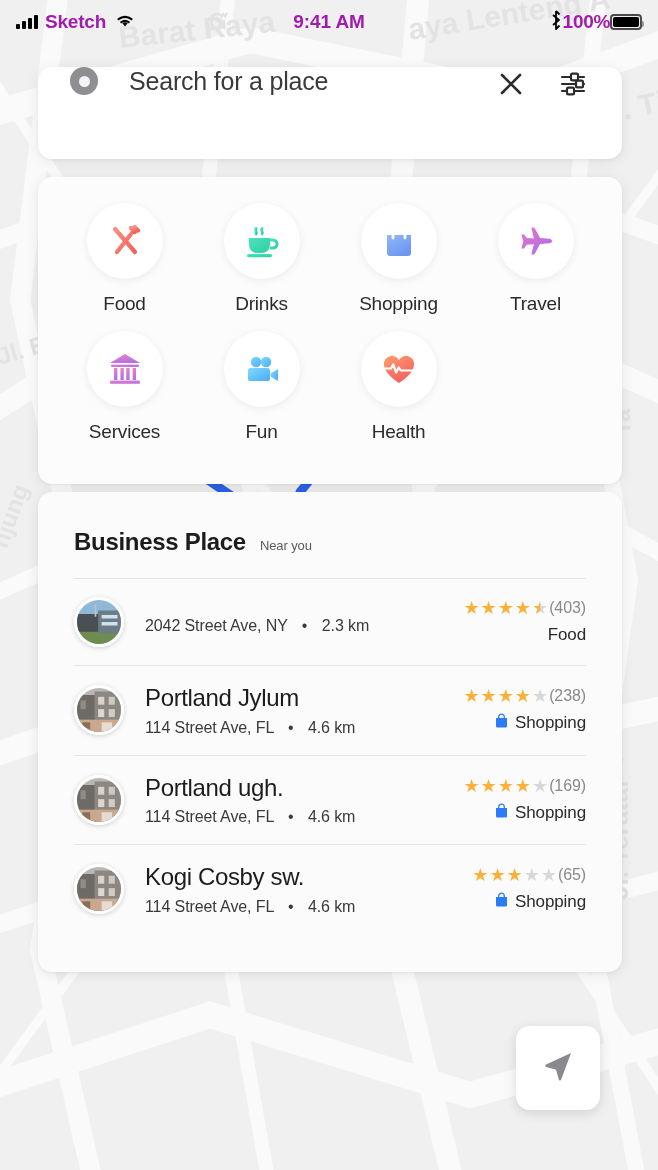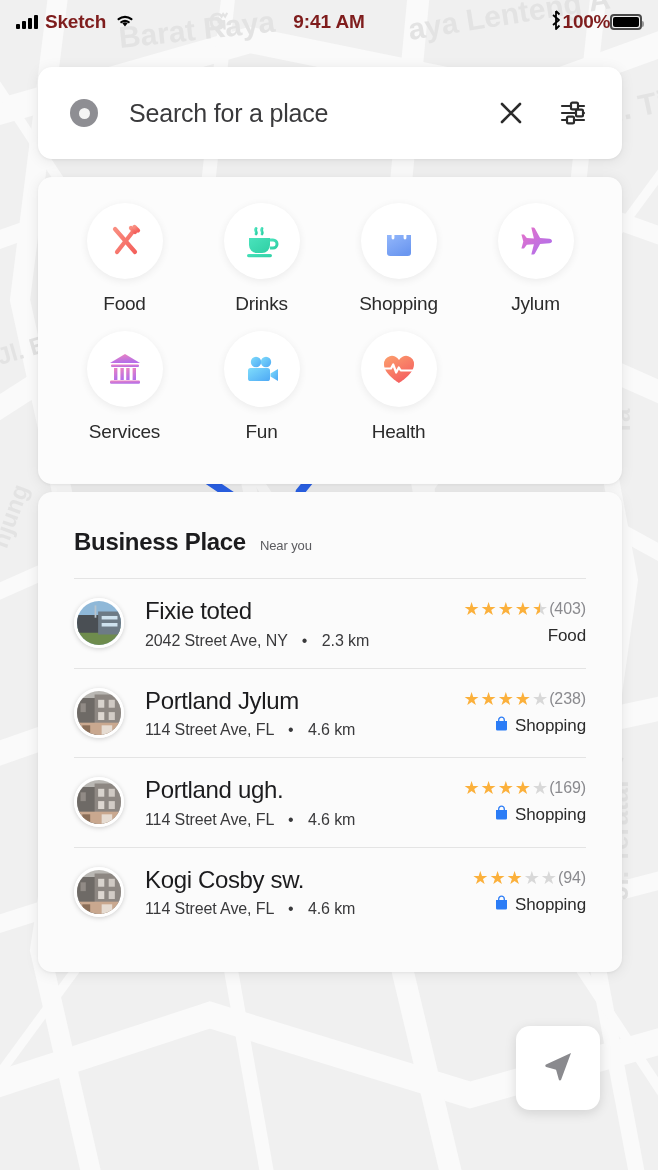--- a/index.html
+++ b/index.html
@@ -13,21 +13,21 @@
   }
 
   
   #map-bg { position:absolute; inset:0; background:#f0f0f0; z-index:0; }
   #map-bg svg { width:100%; height:100%; display:block; }
 
   
   .status-bar {
     position:absolute; top:0; left:0; width:658px; height:44px;
     display:flex; align-items:center; z-index:50;
-    padding:0 16px; color:#7f1d1d;
+    padding:0 16px; color:#a21caf;
   }
   .sb-left { display:flex; align-items:center; gap:7px; flex:1; }
   .sb-center { flex:0 0 auto; font-size:19px; font-weight:bold; letter-spacing:-0.1px; }
   .sb-right { display:flex; align-items:center; flex:1; justify-content:flex-end; }
   .carrier { font-size:19px; font-weight:bold; letter-spacing:-0.2px; }
   .battery-pct { font-size:19px; font-weight:bold; letter-spacing:-0.3px; }
   .bars { display:flex; align-items:flex-end; gap:2px; height:14px; }
   .bars i { width:4px; background:#000; border-radius:1px; display:block; }
   .bars i:nth-child(1){height:5px;} .bars i:nth-child(2){height:8px;}
   .bars i:nth-child(3){height:11px;} .bars i:nth-child(4){height:14px;}
@@ -43,21 +43,21 @@
 
   
   .card {
     position:absolute; left:38px; width:584px;
     background:#fcfcfc; border-radius:14px;
     box-shadow:0 2px 14px rgba(0,0,0,.08), 0 1px 3px rgba(0,0,0,.05);
     z-index:10;
   }
 
   
-  #search-card { top:67px; height:92px; display:flex; align-items:center; padding:0 32px;
+  #search-card { top:67px; height:92px; display:flex; align-items:flex-start; padding:0 32px;
                  background:#fff; }
   .search-dot {
     width:28px; height:28px; border-radius:50%; background:#8e8e93;
     display:flex; align-items:center; justify-content:center; flex:0 0 auto;
   }
   .search-dot::after{ content:""; width:11px; height:11px; border-radius:50%; background:#f4f4f4; }
   .search-input {
     flex:1; border:none; outline:none; background:transparent;
     font-family:"Liberation Sans", sans-serif; font-size:25px; color:#3a3a3c;
     margin-left:31px; letter-spacing:-0.2px;
@@ -277,21 +277,21 @@
         <svg width="40" height="40" viewBox="0 0 40 40">
           <defs>
               <linearGradient id="gTr" x1="0" y1="0" x2="1" y2="1">
                 <stop offset="0" stop-color="#e872c8"></stop>
                 <stop offset="1" stop-color="#a86ff0"></stop>
               </linearGradient>
             </defs>
           <path d="M36 20c0 1.3-1.1 2.2-2.6 2.3l-9.3.6-5.2 9.6c-.3.6-.9 1-1.6 1h-2l2.6-10.2-7.1.5-2.8 3.6H5.4l1.9-7-1.9-7h2.6l2.8 3.6 7.1.5L15.3 6.5h2c.7 0 1.3.4 1.6 1l5.2 9.6 9.3.6C34.9 17.8 36 18.7 36 20z" fill="url(#gTr)"></path>
         </svg>
       </div>
-      <span class="cat-label">Jylum</span>
+      <span class="cat-label">Travel</span>
     </div>
 
     <div class="cat-item">
       <div class="cat-circle">
         <svg width="40" height="40" viewBox="0 0 40 40">
           <defs>
               <linearGradient id="gSv" x1="0" y1="0" x2="0.3" y2="1">
                 <stop offset="0" stop-color="#f085bd"></stop>
                 <stop offset="1" stop-color="#b56fe8"></stop>
               </linearGradient>
@@ -363,21 +363,20 @@
           <rect width="50" height="50" fill="#8fb8d8"></rect>
           <rect y="30" width="50" height="20" fill="#6e8c4d"></rect>
           <path d="M0 16h26v20H0z" fill="#4a4f54"></path>
           <path d="M24 12h26v26H24z" fill="#6d7b86"></path>
           <rect x="28" y="17" width="18" height="4" fill="#cfe3ef"></rect>
           <rect x="28" y="25" width="18" height="4" fill="#cfe3ef"></rect>
           <rect x="20" y="5" width="2" height="14" fill="#b8c4cc"></rect>
         </svg>
     </div>
     <div class="row-main">
-      <div class="biz-name">Fixie toted</div>
       <div class="biz-meta">
         <span>2042 Street Ave, NY</span>
         <span class="dot">•</span>
         <span>2.3 km</span>
       </div>
     </div>
     <div class="row-right">
       <div class="stars">
         <span class="star full">★</span>
           <span class="star full">★</span>
@@ -506,21 +505,21 @@
         <span>4.6 km</span>
       </div>
     </div>
     <div class="row-right">
       <div class="stars">
         <span class="star full">★</span>
           <span class="star full">★</span>
           <span class="star full">★</span>
           <span class="star ">★</span>
           <span class="star ">★</span>
-          <span class="count">(94)</span>
+          <span class="count">(65)</span>
       </div>
       <div class="cat-tag">
         <span><svg width="13" height="15" viewBox="0 0 13 15">
               <path d="M1 5h11v8.2a1.3 1.3 0 01-1.3 1.3H2.3A1.3 1.3 0 011 13.2z" fill="#2b7cf6"></path>
               <path d="M3.7 6V4a2.8 2.8 0 015.6 0v2" stroke="#2b7cf6" stroke-width="1.3" fill="none" stroke-linecap="round"></path>
             </svg></span>
         <span>Shopping</span>
       </div>
     </div>
   </div>

